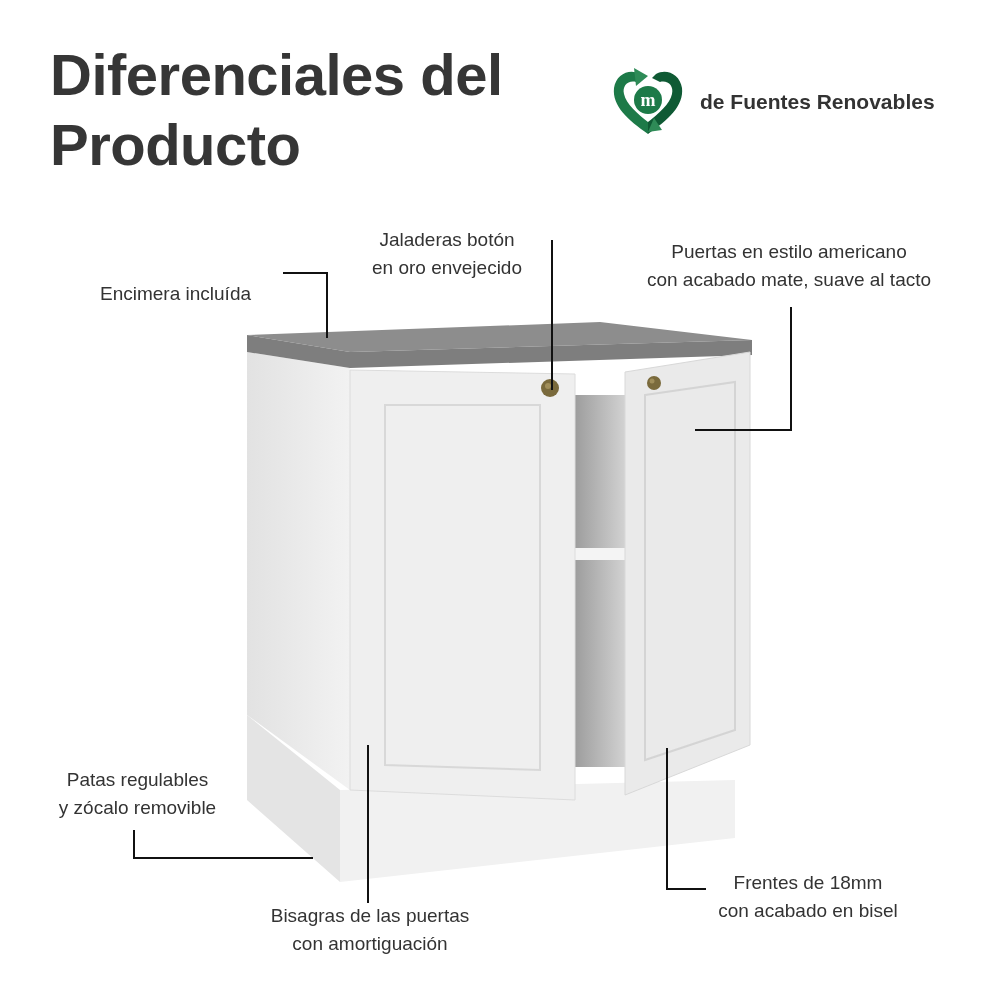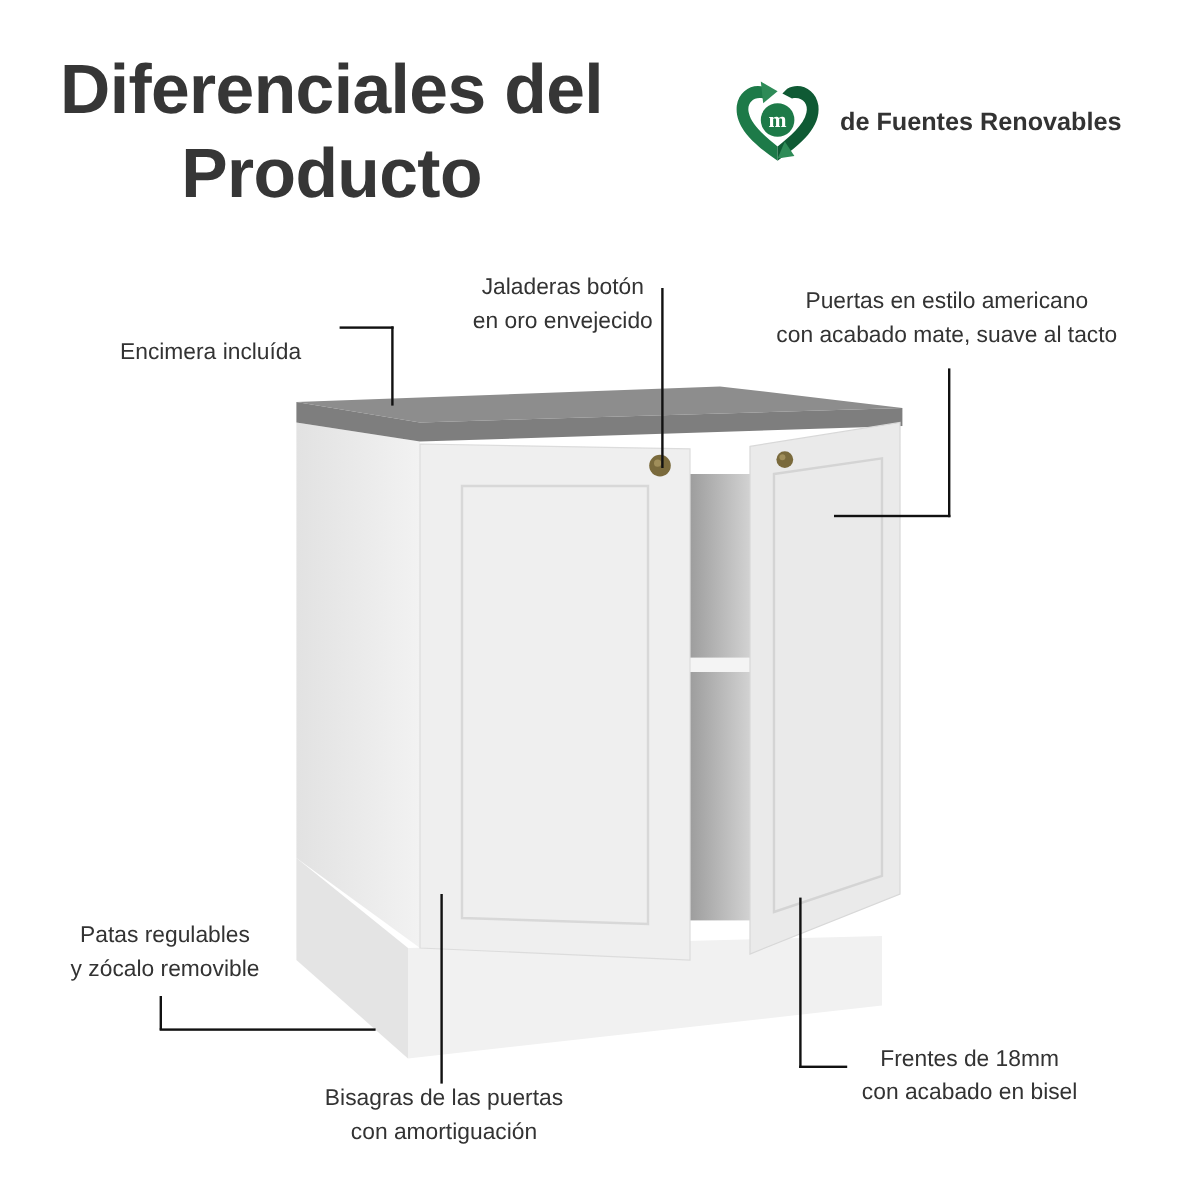--- a/index.html
+++ b/index.html
@@ -1,17 +1,17 @@
 <!DOCTYPE html>
 <html><head>
 <meta charset="utf-8">
 <style>
   html,body{margin:0;padding:0;background:#fff;}
   body{width:1000px;height:1000px;position:relative;overflow:hidden;font-family:"Liberation Sans","DejaVu Sans",sans-serif;color:#333;}
-  .title{position:absolute;left:50px;top:40px;font-size:58px;font-weight:bold;line-height:70px;color:#363636;letter-spacing:-0.5px;text-align:center;}
+  .title{position:absolute;left:50px;top:40px;font-size:58px;font-weight:bold;line-height:70px;color:#363636;letter-spacing:-0.5px;}
   .badge{position:absolute;left:608px;top:66px;display:flex;align-items:center;}
   .badge-text{margin-left:12px;font-size:21px;font-weight:bold;line-height:28px;color:#333;}
   .label{position:absolute;font-size:19px;line-height:28px;color:#333;text-align:center;white-space:nowrap;}
   .line{position:absolute;background:#111;}
   svg{display:block;}
 </style>
 </head>
 <body>
 
 <div class="title">
@@ -73,21 +73,21 @@
     <circle cx="652" cy="381" r="2.5" fill="#a08e5a"></circle>
   </svg>
 </div>
 
 <div class="label" style="left:100px;top:260px;margin-top:20px;">
   <span>Encimera incluída</span>
 </div>
 <div class="line" style="left:283px;top:272px;width:45px;height:2px;"></div>
 <div class="line" style="left:326px;top:272px;width:2px;height:66px;"></div>
 
-<div class="label" style="left:378px;top:226px;width:182px;">
+<div class="label" style="left:356px;top:226px;width:182px;">
   <div>Jaladeras botón</div>
   <div>en oro envejecido</div>
 </div>
 <div class="line" style="left:551px;top:240px;width:2px;height:150px;"></div>
 
 <div class="label" style="left:617px;top:238px;width:344px;">
   <div>Puertas en estilo americano</div>
   <div>con acabado mate, suave al tacto</div>
 </div>
 <div class="line" style="left:790px;top:307px;width:2px;height:124px;"></div>

